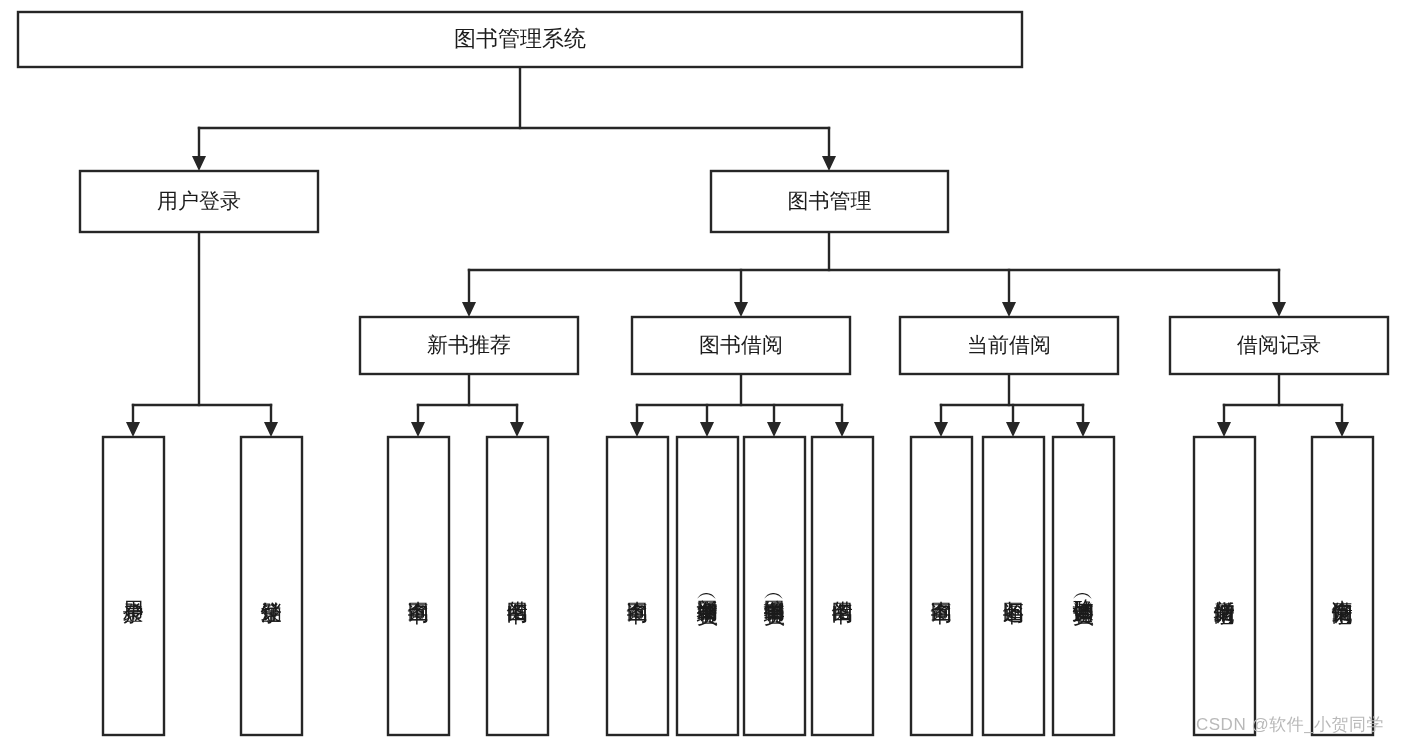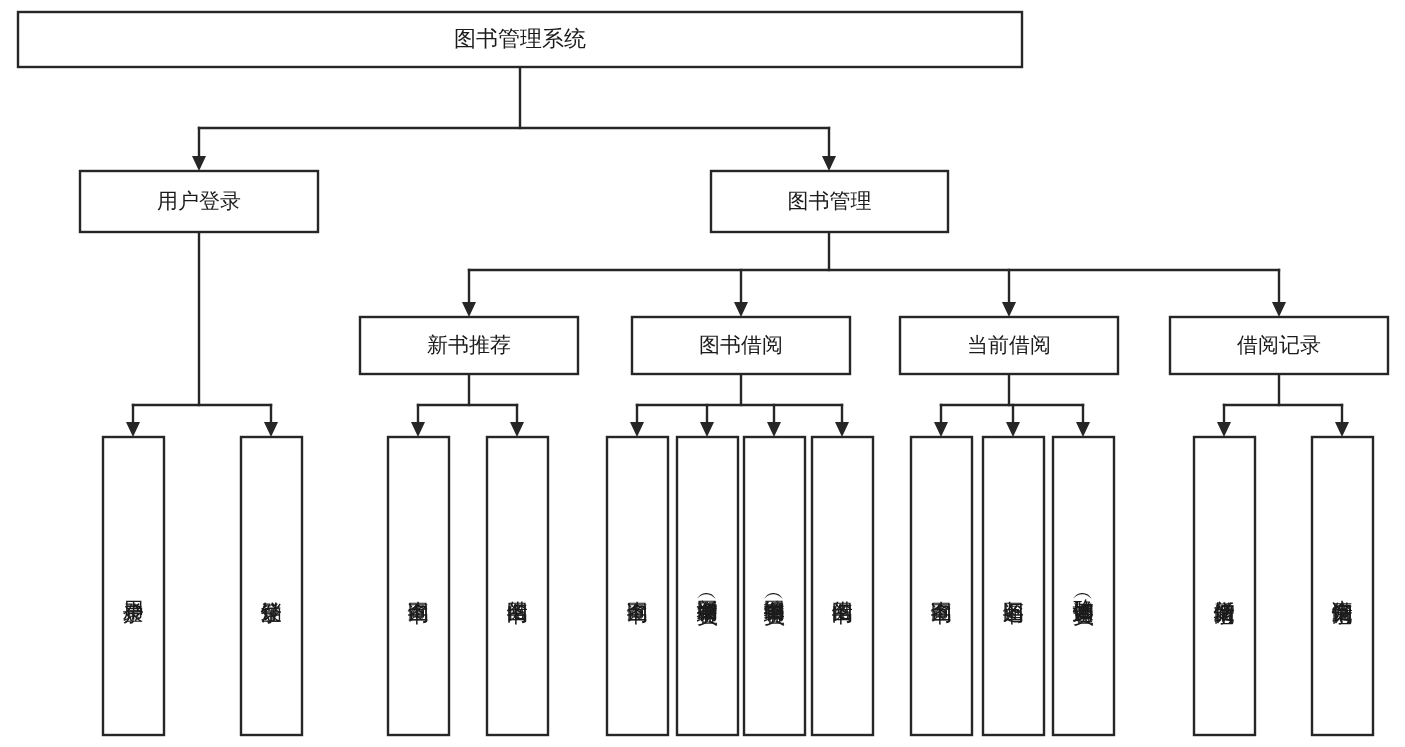--- a/index.html
+++ b/index.html
@@ -227,14 +227,15 @@
       <div class="vlabel" style="left: 677px; top: 437px; width: 61px; height: 298px;">新增图书（管理员）</div>
       <div class="vlabel" style="left: 744px; top: 437px; width: 61px; height: 298px;">编辑图书（管理员）</div>
       <div class="vlabel" style="left: 812px; top: 437px; width: 61px; height: 298px;">借阅图书</div>
       <div class="vlabel" style="left: 911px; top: 437px; width: 61px; height: 298px;">查询图书</div>
       <div class="vlabel" style="left: 983px; top: 437px; width: 61px; height: 298px;">归还图书</div>
       <div class="vlabel" style="left: 1053px; top: 437px; width: 61px; height: 298px;">确认归还（管理员）</div>
       <div class="vlabel" style="left: 1194px; top: 437px; width: 61px; height: 298px;">新增借阅记录</div>
       <div class="vlabel" style="left: 1312px; top: 437px; width: 61px; height: 298px;">查询借阅记录</div>
     </div>
 
+  <div class="watermark" style="left: 1196px; top: 713px;">CSDN @软件_小贺同学</div>
 
 </div>
 
 </body></html>

